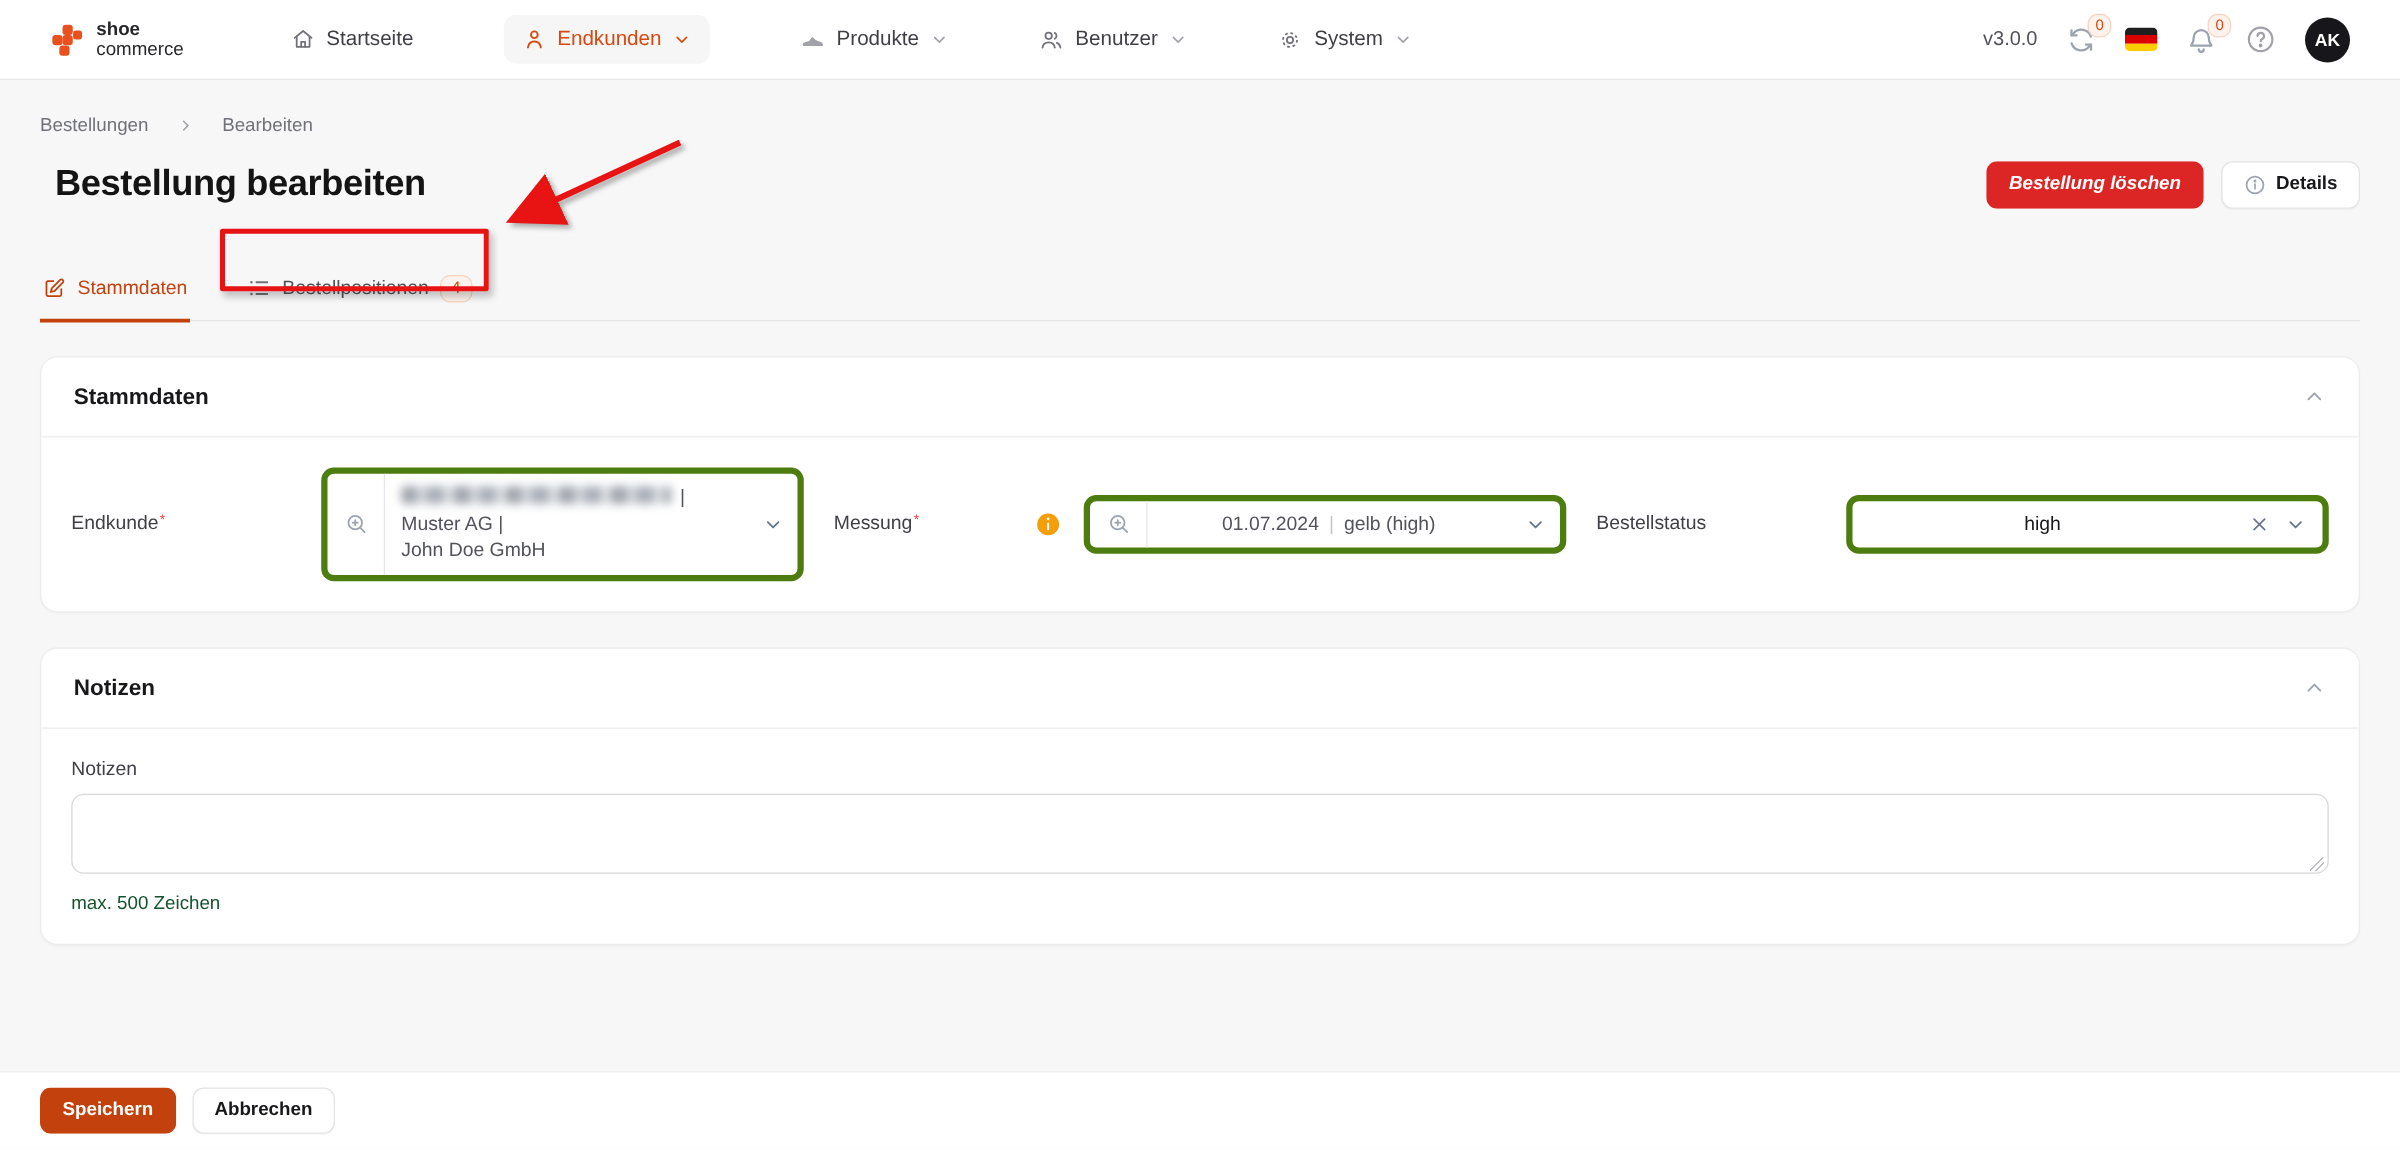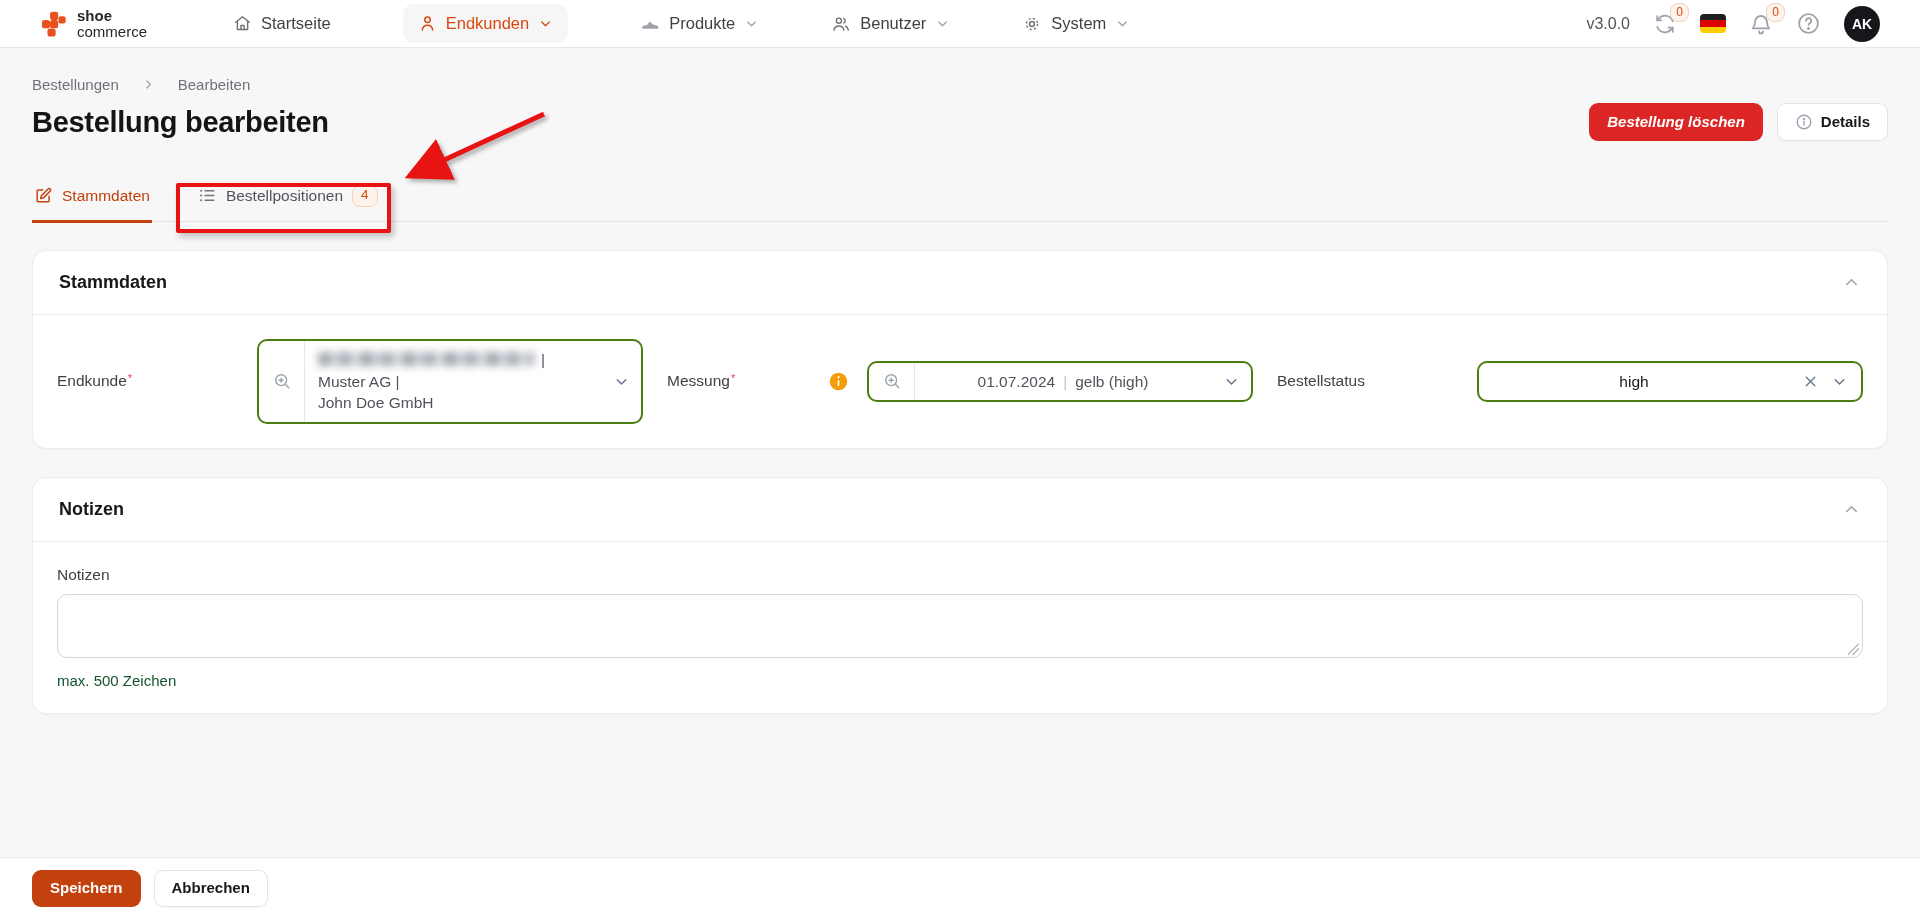--- a/index.html
+++ b/index.html
@@ -6,21 +6,21 @@
   html,body { margin:0; padding:0; }
   body {
     width:1920px; height:919px; position:relative; overflow:hidden;
     background:#f7f7f8; color:#1b1b1b;
     font-family:"Liberation Sans", sans-serif;
   }
   svg { display:block; }
 
   
   .topbar {
-    height:48px; background:#fff; border-bottom:1px solid #e7e7e9;
+    height:64px; background:#fff; border-bottom:1px solid #e7e7e9;
     display:flex; align-items:center; padding:0 40px;
   }
   .logo { display:flex; align-items:center; gap:9px; margin-right:86px; cursor:pointer; }
   .logo-text { line-height:1.05; font-size:15px; color:#27272a; }
   .logo-text .l1 { font-weight:700; display:block; }
   .logo-text .l2 { display:block; }
   .nav { display:flex; align-items:center; gap:72px; }
   .nav-item { display:flex; align-items:center; gap:9px; font-size:16.5px; color:#3f3f46; cursor:pointer; white-space:nowrap; }
   .nav-item.active { color:#d9480f; background:#f6f6f6; padding:10px 15px; border-radius:10px; font-weight:500; }
   .top-right { margin-left:auto; display:flex; align-items:center; gap:23px; }
@@ -38,21 +38,21 @@
   .avatar {
     width:36px; height:36px; border-radius:50%; background:#17171b; color:#fff;
     display:flex; align-items:center; justify-content:center; font-size:14px; font-weight:700; cursor:pointer;
   }
 
   
   .content { padding:0 32px; }
   .breadcrumb { display:flex; align-items:center; gap:23px; padding-top:28px; font-size:15px; color:#71717a; }
   .crumb { cursor:pointer; }
   .title-row { display:flex; align-items:center; justify-content:space-between; margin-top:10px; }
-  h1 { margin:0; font-size:29px; font-weight:800; color:#141414; letter-spacing:-0.3px; }
+  h1 { margin:12px; font-size:29px; font-weight:800; color:#141414; letter-spacing:-0.3px; }
   .actions { display:flex; gap:14px; }
   .btn {
     border-radius:9px; font-size:15px; font-weight:700; padding:9px 17px;
     display:flex; align-items:center; gap:8px; border:1px solid transparent;
     cursor:pointer; font-family:inherit; line-height:1.1;
   }
   .btn-danger { background:#dc2626; color:#fff;font-style:italic; }
   .btn-light { background:#fff; border-color:#e4e4e7; color:#18181b; box-shadow:0 1px 1px rgba(0,0,0,.03); }
   .btn-primary { background:#c2410c; color:#fff; }
 
@@ -88,21 +88,21 @@
   .card-body { padding:24px; }
 
   .fields { display:grid; grid-template-columns:1fr 1fr 1fr; gap:24px; }
   .field { display:flex; align-items:center; }
   .label-zone {
     flex:0 0 200px; display:flex; align-items:center; justify-content:space-between;
     padding-right:18px; font-size:15.5px; color:#3f3f46;
   }
   .req { color:#ef4444; font-size:11px; vertical-align:top; margin-left:1px; }
   .control {
-    flex:1; border:2px solid #4d7c0f; border-radius:10px; background:#fff;
+    flex:1; border:5px solid #4d7c0f; border-radius:10px; background:#fff;
     display:flex; align-items:stretch; min-height:40px; cursor:pointer;
   }
   .control.tall { min-height:58px; }
   .zoom-seg { width:46px; display:flex; align-items:center; justify-content:center; border-right:1px solid #e6e6ea; }
   .val { flex:1; display:flex; flex-direction:column; justify-content:center; padding:8px 13px; font-size:15.5px; color:#52525b; line-height:1.4; }
   .val.single { flex-direction:row; align-items:center; }
   .val.dark { color:#18181b; }
   .chev-seg { width:40px; display:flex; align-items:center; justify-content:center; }
   .icons-seg { display:flex; align-items:center; gap:12px; padding:0 13px; }
   .sep { color:#c3c7cd; padding:0 8px; }

